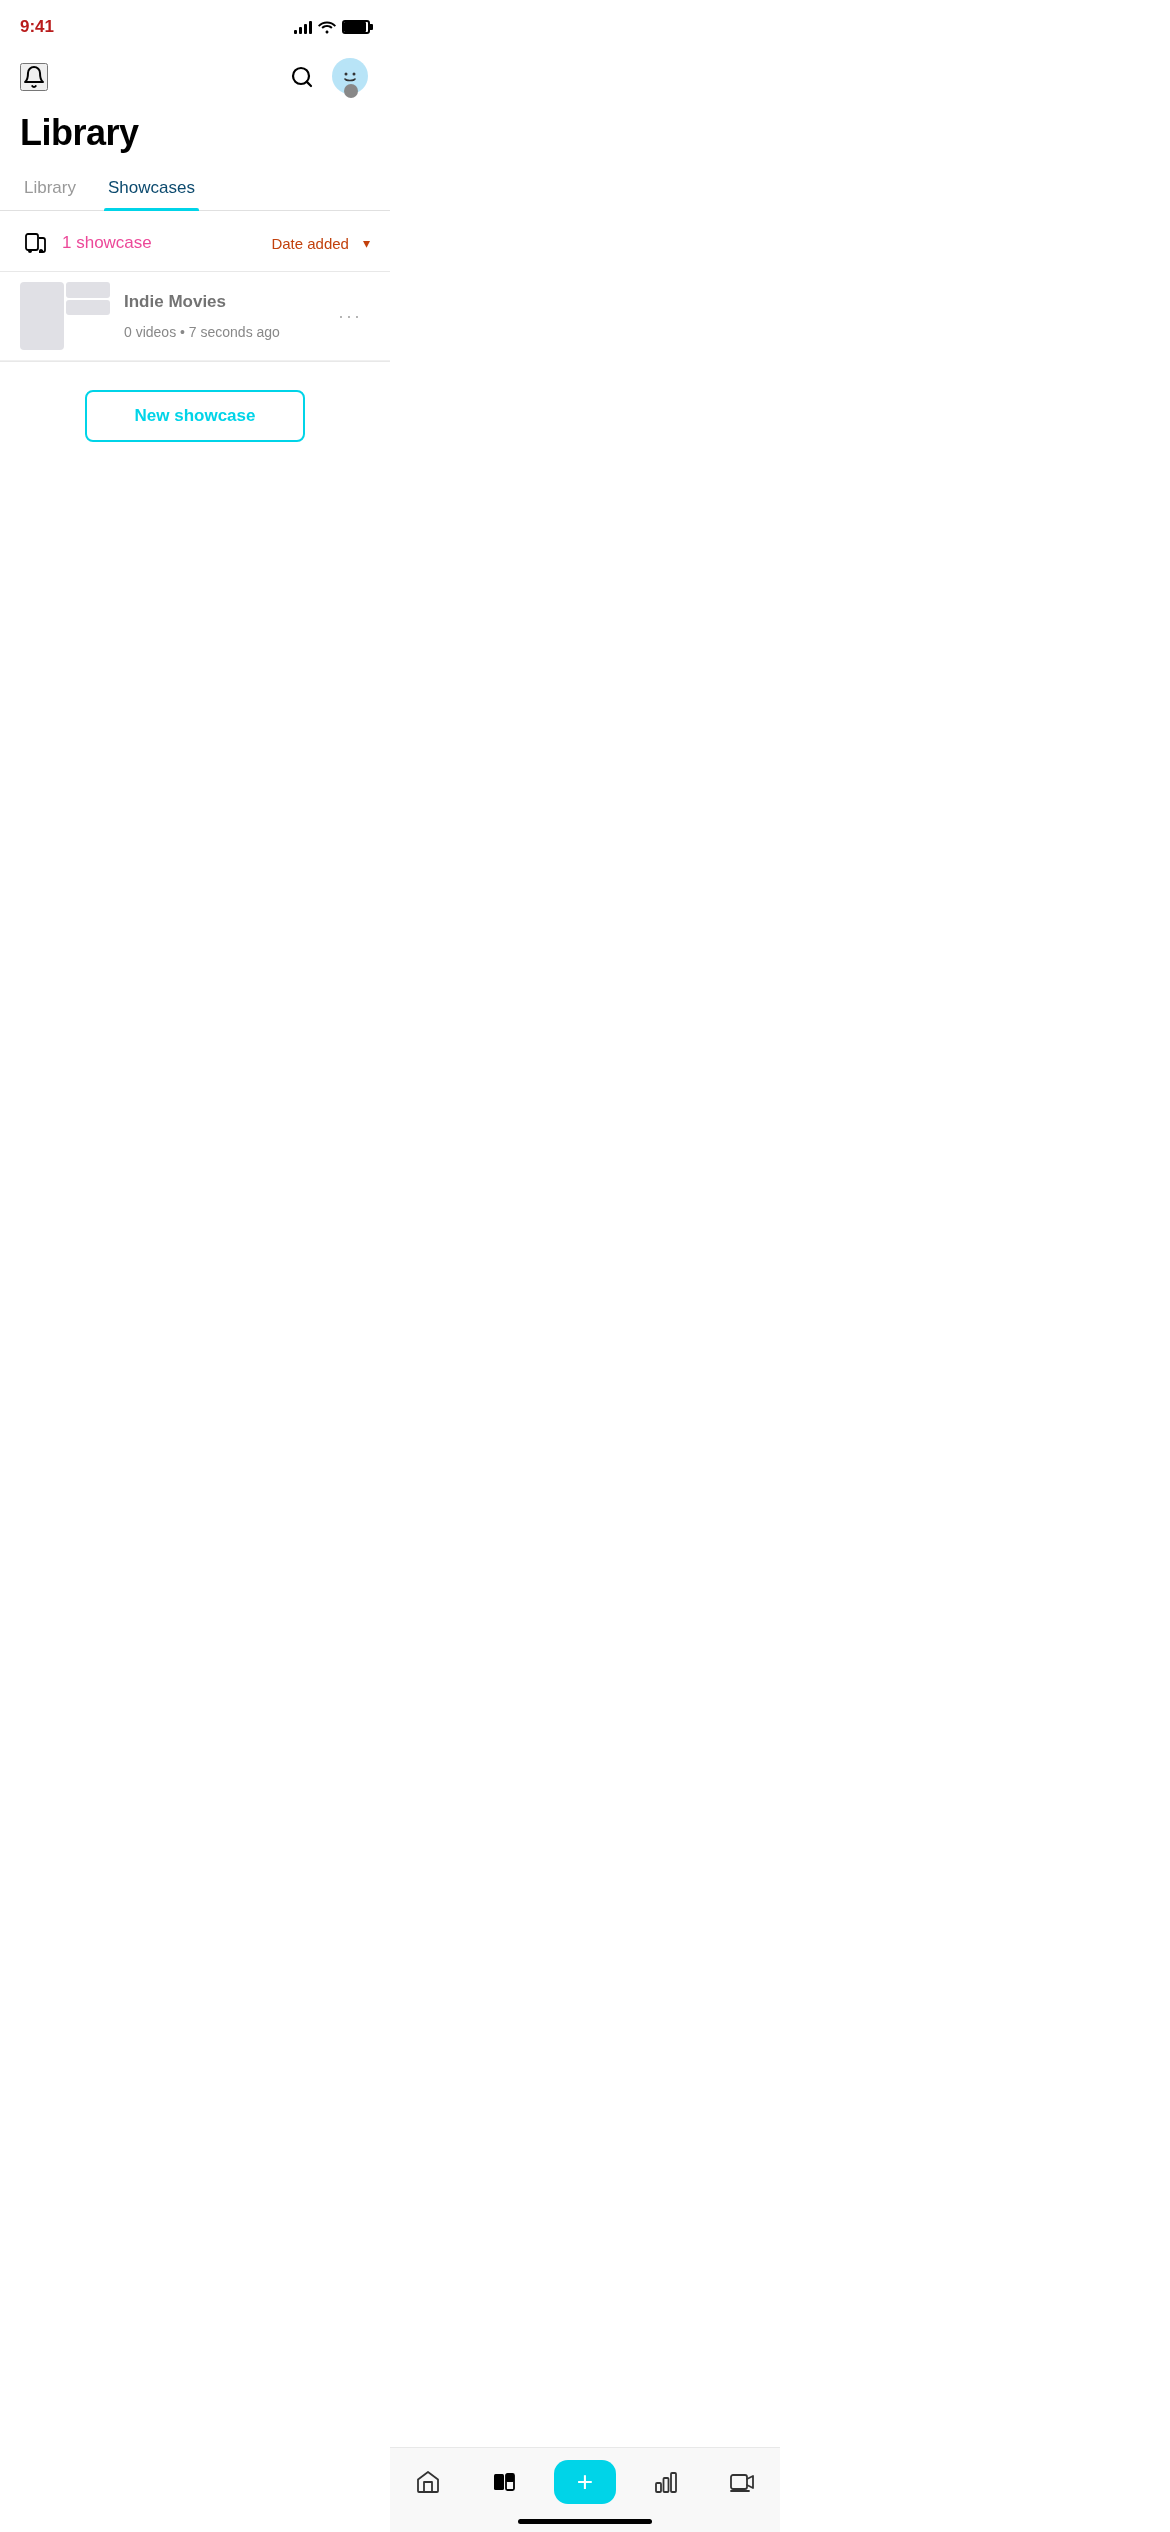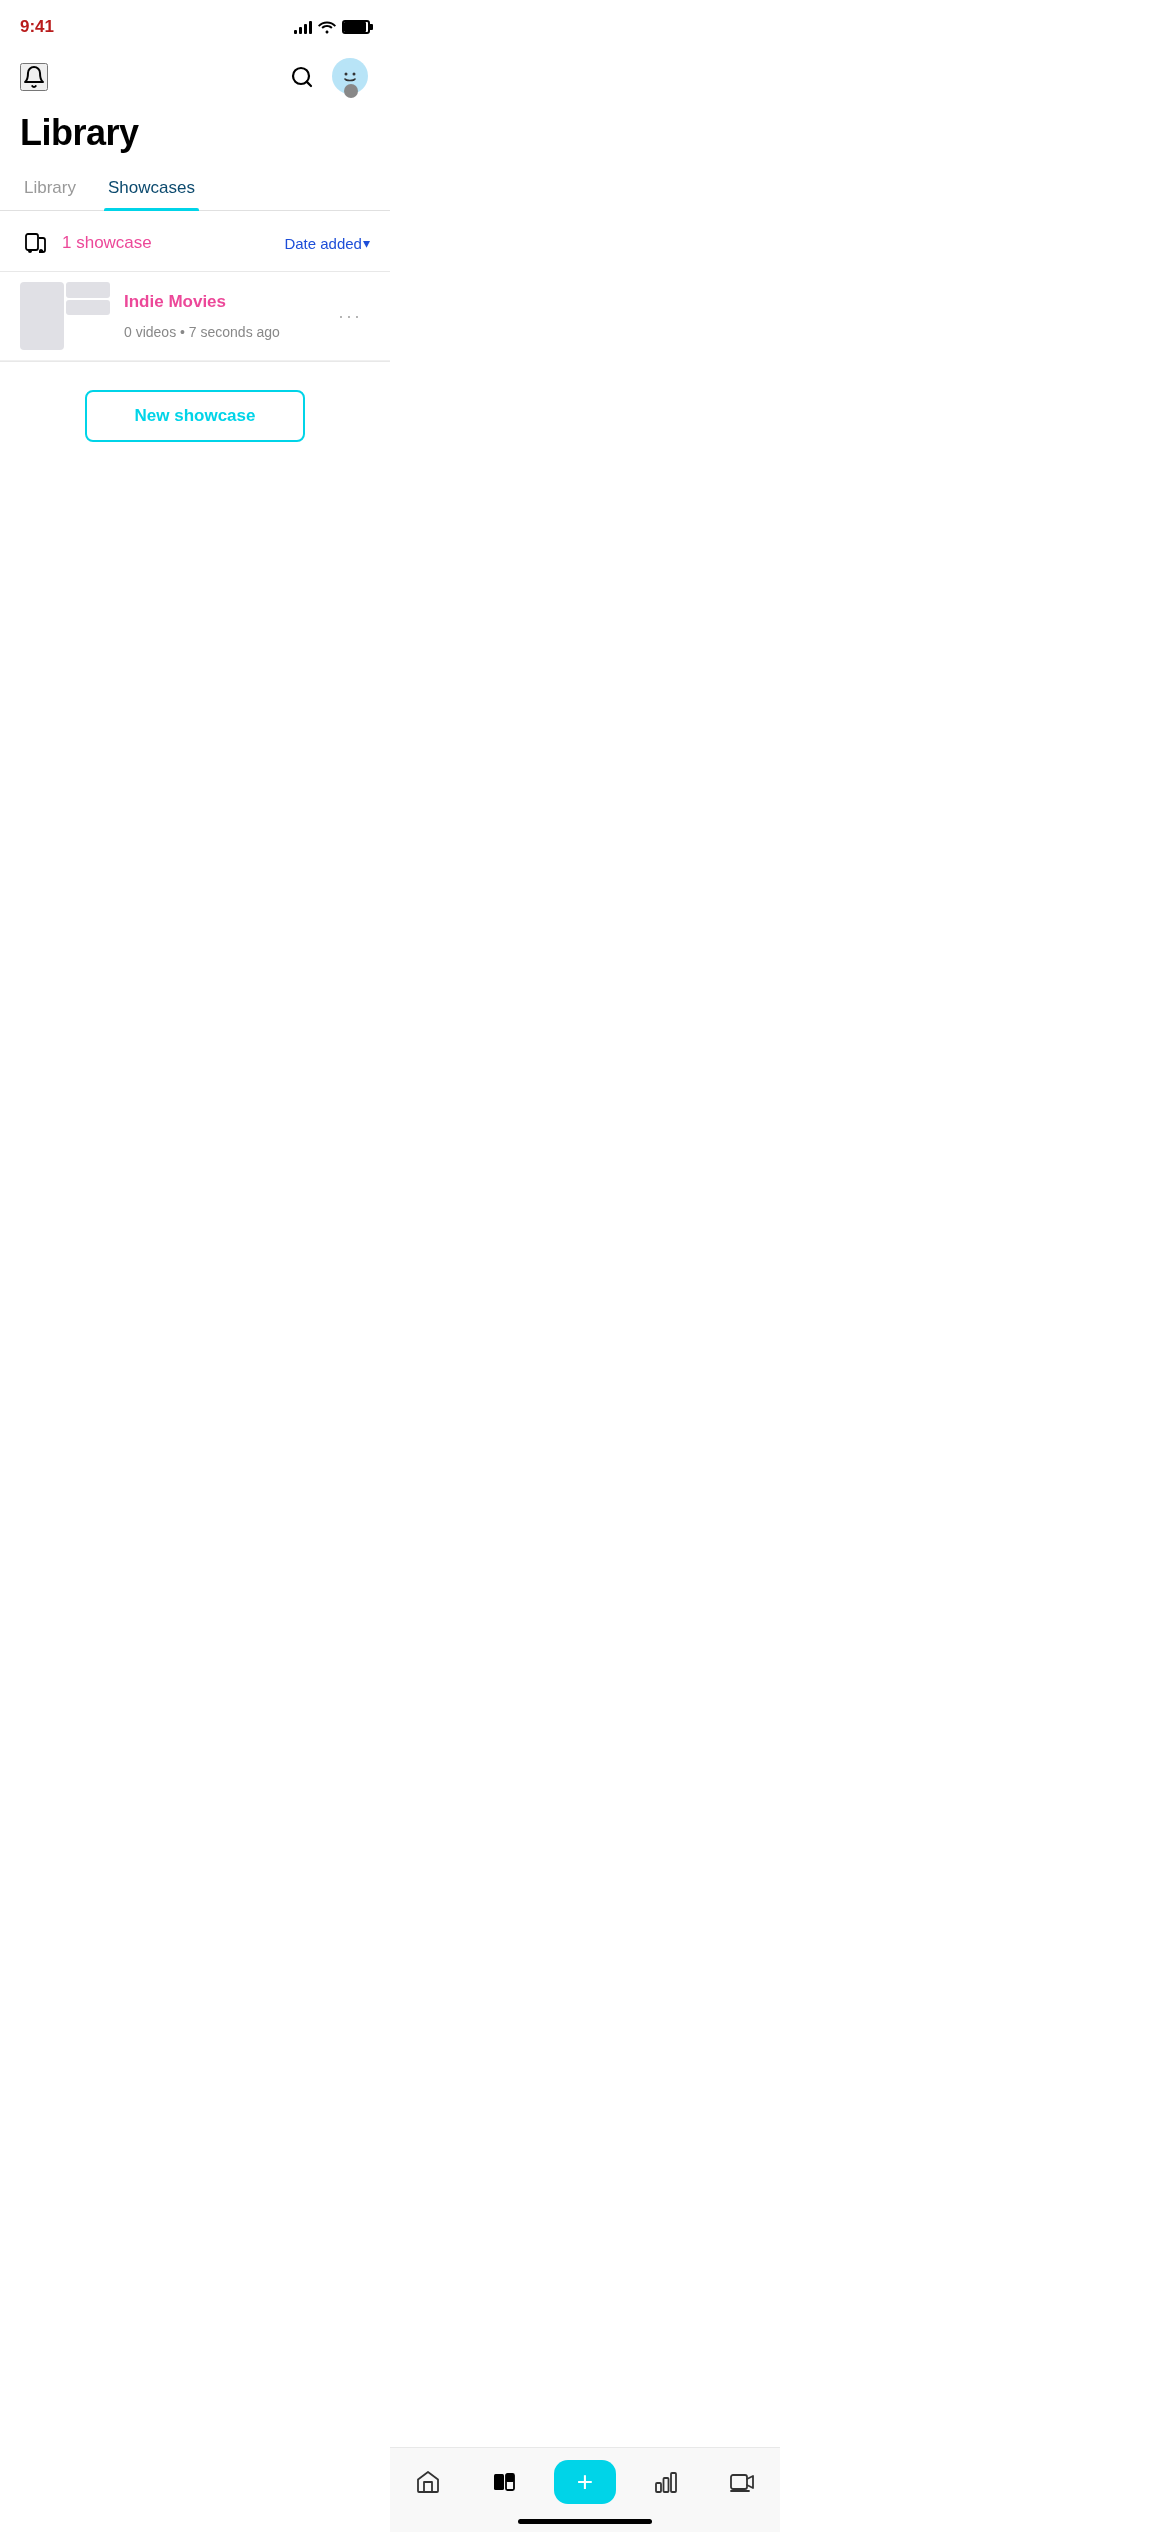--- a/index.html
+++ b/index.html
@@ -201,25 +201,25 @@
       justify-content: center;
     }
     .count-label {
       font-size: 17px;
       font-weight: 500;
       color: #ec4899;
     }
     .sort-btn {
       display: flex;
       align-items: center;
-      gap: 1px;
+      gap: 14px;
       background: none;
       border: none;
       cursor: pointer;
-      color: #1d4ed8;
+      color: #c2410c;
       font-size: 15px;
     }
     .chevron-down {
       font-size: 14px;
     }
 
     
     .showcase-item {
       display: flex;
       align-items: center;
@@ -243,21 +243,21 @@
     .thumb-cell.large {
       grid-row: 1 / 3;
       border-radius: 4px;
     }
     .showcase-info {
       flex: 1;
     }
     .showcase-name {
       font-size: 17px;
       font-weight: 700;
-      color: #ec4899;
+      color: #737373;
       margin-bottom: 12px;
     }
     .showcase-meta {
       font-size: 14px;
       color: #888;
     }
     .more-btn {
       background: none;
       border: none;
       cursor: pointer;

